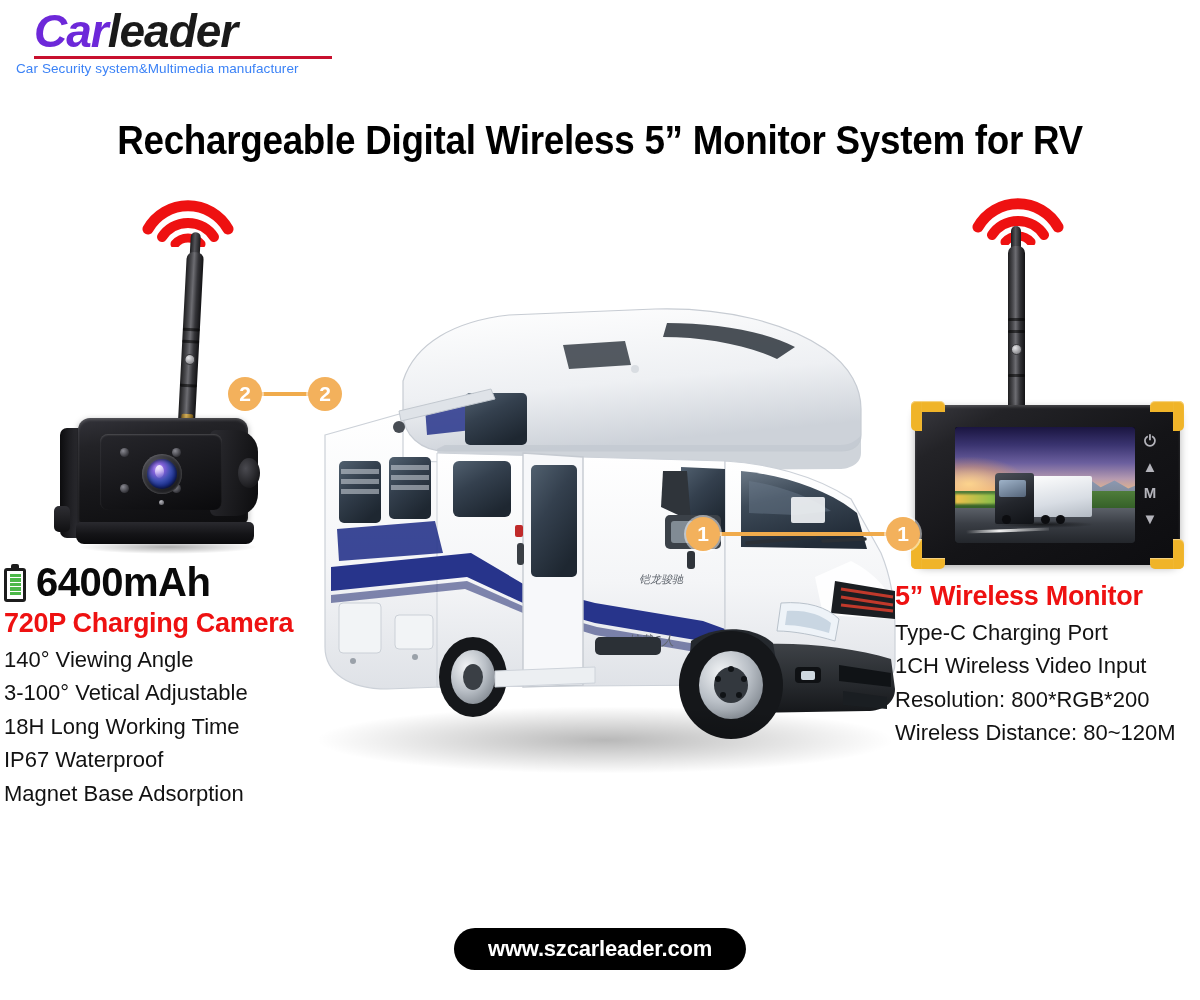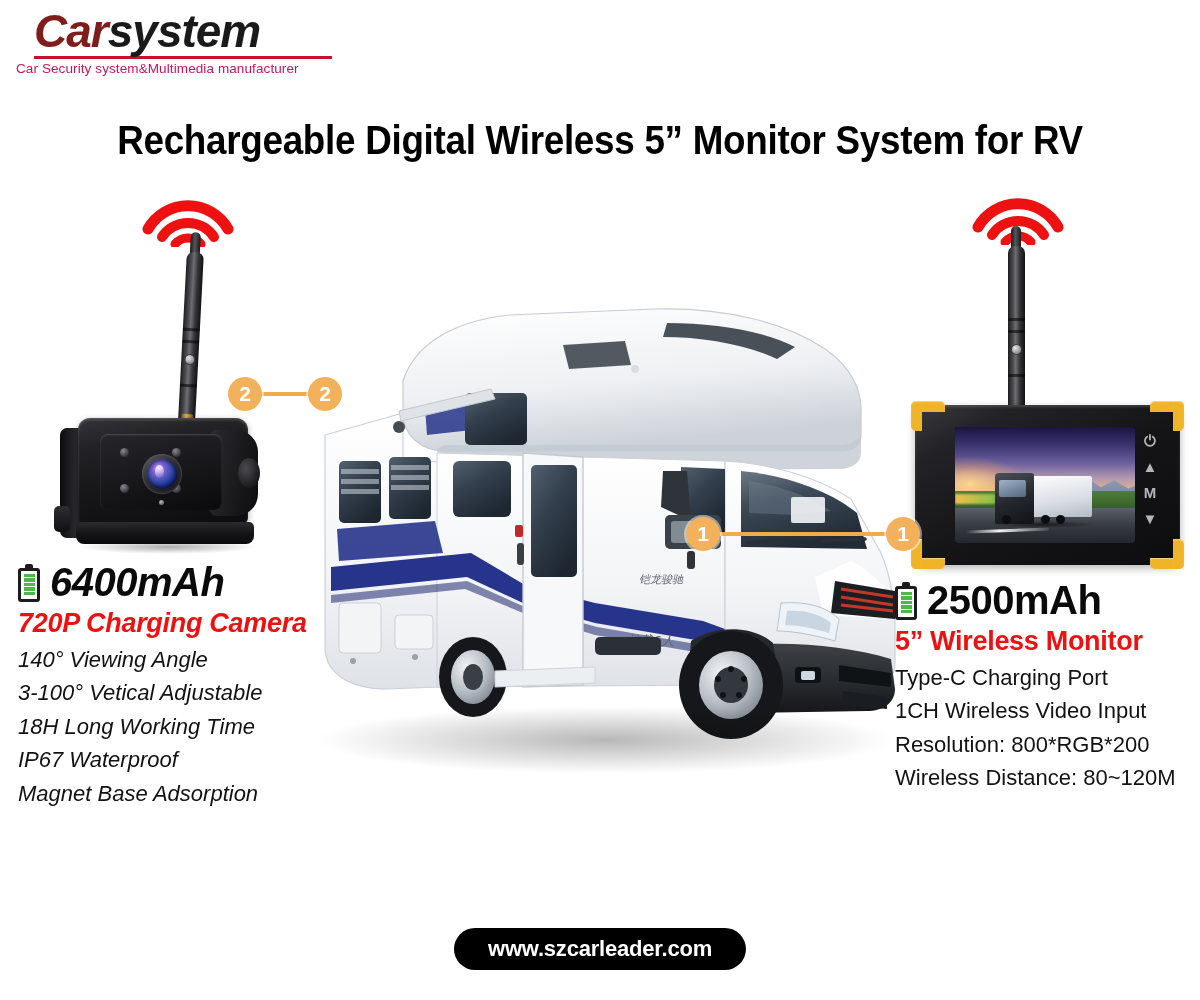--- a/index.html
+++ b/index.html
@@ -10,24 +10,24 @@
     background:#ffffff;
     position:relative;
     overflow:hidden;
   }
   .stage { position:absolute; inset:0; }
 
   
   .logo { position:absolute; left:8px; top:8px; width:350px; }
   .logo-word { font-size:46px; font-weight:bold; font-style:italic;
                letter-spacing:-1px; line-height:1.02; padding-left:26px; }
-  .logo-car { color:#7f1d1d; }
+  .logo-car { color:#6d28d9; }
   .logo-leader { color:#1a1a1a; }
   .logo-rule { height:3px; background:#c8102e; margin:1px 0 2px 26px; width:298px; }
-  .logo-tag { font-size:13.5px; color:#be185d; padding-left:8px; letter-spacing:0.1px; }
+  .logo-tag { font-size:13.5px; color:#3b82f6; padding-left:8px; letter-spacing:0.1px; }
 
   
   .title {
     position:absolute; top:118px; left:0; width:1200px; text-align:center;
     font-size:40px; font-weight:bold; color:#000;
     font-family:"Liberation Sans Narrow","Liberation Sans",sans-serif;
     transform:scaleX(0.92); letter-spacing:-0.3px; white-space:nowrap;
   }
 
   
@@ -248,38 +248,38 @@
     border:3px solid #1c1c1c; border-radius:3px; background:#fff;
     display:flex; flex-direction:column; justify-content:space-evenly;
     align-items:center; padding:2px 0;
   }
   .batt-shell span { display:block; width:11px; height:3.5px; background:#4cb848; }
   .mah { font-size:40px; font-weight:bold; color:#0a0a0a; letter-spacing:-0.5px; }
   .spec-title { font-size:27px; font-weight:bold; color:#ee1111; margin-top:3px; letter-spacing:-0.3px; }
   .spec-list { margin-top:4px; }
   .spec-list li { list-style:none; font-size:22px; color:#121212; line-height:1.52; white-space:nowrap; }
 
-  .spec-left { left:18px; top:560px; width:330px;font-style:italic; }
+  .spec-left { left:4px; top:560px; width:330px; }
   .spec-right { left:895px; top:578px; width:300px; }
 
   
   .footer {
     position:absolute; left:50%; transform:translateX(-50%); top:928px;
     background:#000; color:#fff; border-radius:22px;
     padding:8px 34px; font-size:22px; font-weight:bold; letter-spacing:-0.2px;
   }
 </style>
 </head>
 <body>
 
 <div class="stage">
 
   <div class="logo">
     <div class="logo-word">
-      <span class="logo-car">Car</span><span class="logo-leader">system</span>
+      <span class="logo-car">Car</span><span class="logo-leader">leader</span>
     </div>
     <div class="logo-rule"></div>
     <div class="logo-tag">Car Security system&amp;Multimedia manufacturer</div>
   </div>
 
   <div class="title">Rechargeable Digital Wireless 5” Monitor System for RV</div>
 
   <div class="wifi" style="left:142px; top:185px;">
     <svg width="92" height="62" viewBox="0 0 92 62">
       <g fill="none" stroke="#ee1111" stroke-linecap="round">
@@ -543,33 +543,20 @@
     <ul class="spec-list">
       <li>140° Viewing Angle</li>
       <li>3-100° Vetical Adjustable</li>
       <li>18H Long Working Time</li>
       <li>IP67 Waterproof</li>
       <li>Magnet Base Adsorption</li>
     </ul>
   </div>
 
   <div class="spec spec-right">
-    <div class="spec-cap">
-      <div class="batt">
-        <div class="batt-nub"></div>
-        <div class="batt-shell">
-            <span></span>
-            <span></span>
-            <span></span>
-            <span></span>
-            <span></span>
-          </div>
-      </div>
-      <div class="mah">2500mAh</div>
-    </div>
     <div class="spec-title">5” Wireless Monitor</div>
     <ul class="spec-list">
       <li>Type-C Charging Port</li>
       <li>1CH Wireless Video Input</li>
       <li>Resolution: 800*RGB*200</li>
       <li>Wireless Distance: 80~120M</li>
     </ul>
   </div>
 
   <div class="footer">www.szcarleader.com</div>

